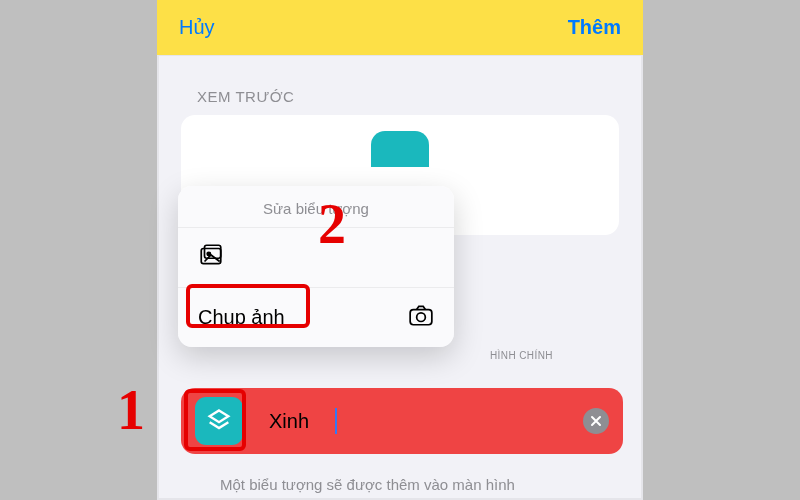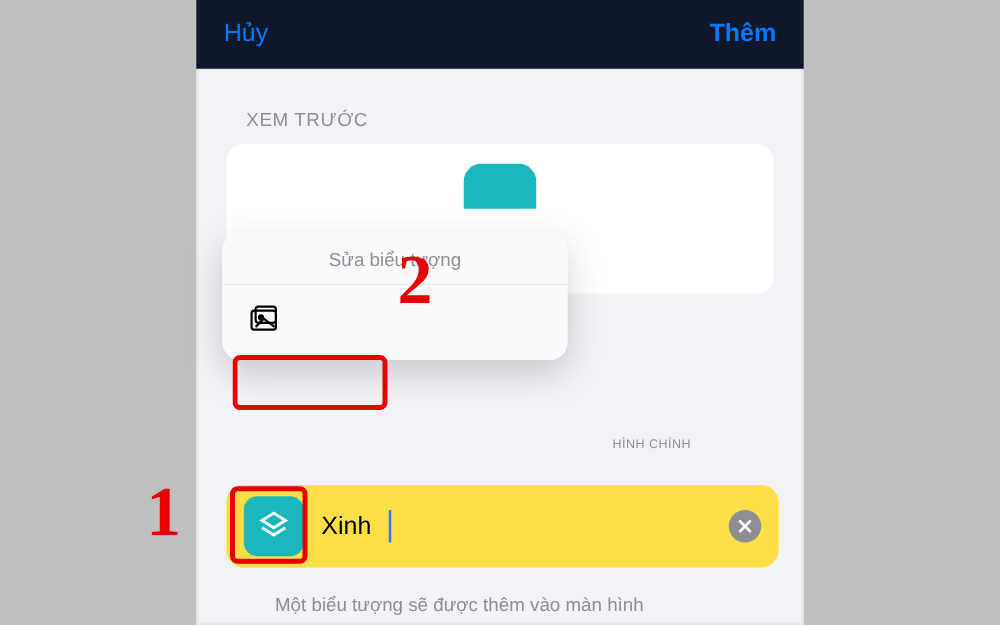--- a/index.html
+++ b/index.html
@@ -6,21 +6,21 @@
   body { background: #bfbfbf; width: 800px; height: 500px; overflow: hidden; position: relative; }
   .phone {
     position: absolute;
     left: 157px; top: 0;
     width: 486px; height: 500px;
     background: #f2f2f7;
     box-shadow: 0 0 0 2px #e5e5ea inset;
   }
   .navbar {
     height: 56px;
-    background: #0f172a;
+    background: #fde047;
     display: flex; align-items: center; justify-content: space-between;
     padding: 0 22px;
     border-bottom: 1px solid #e5e5ea;
   }
   .navbar span { font-size: 20px; color: #007aff; }
   .navbar .right { font-weight: 700; }
   .section-label {
     font-size: 15px; color: #8e8e93; letter-spacing: 0.5px;
     padding: 32px 0 10px 40px;
   }
@@ -67,25 +67,25 @@
   
   .main-label {
     position: absolute;
     left: 490px; top: 350px;
     font-size: 10px; color: #8e8e93; letter-spacing: 0.4px;
   }
   .name-row {
     position: absolute;
     left: 181px; top: 388px;
     width: 442px; height: 66px;
-    background: #fde047;
+    background: #ef4444;
     border-radius: 14px;
     display: flex; align-items: center;
     padding: 0 14px;
-    gap: 14px;
+    gap: 26px;
   }
   .app-icon {
     width: 48px; height: 48px;
     background: #1ab8bd;
     border-radius: 11px;
     display: flex; align-items: center; justify-content: center;
     position: relative;
   }
   .app-icon svg { width: 28px; height: 28px; stroke: #fff; fill: none; stroke-width: 2; }
   .caret {
@@ -142,20 +142,30 @@
     <span>
       <svg viewBox="0 0 24 24">
           <rect x="3" y="6" width="18" height="14" rx="2"></rect>
           <rect x="6" y="3" width="15" height="12" rx="2"></rect>
           <circle cx="10" cy="11" r="1.5" fill="#000"></circle>
           <path d="M6 18 L12 12 L20 18"></path>
         </svg>
     </span>
   </div>
 
+  <div class="menu-item">
+    <span>Chụp ảnh</span>
+    <span>
+      <svg viewBox="0 0 24 24">
+          <rect x="2" y="7" width="20" height="14" rx="3"></rect>
+          <path d="M8 7 L10 4 L14 4 L16 7"></path>
+          <circle cx="12" cy="14" r="4"></circle>
+        </svg>
+    </span>
+  </div>
 </div>
 
 <div class="main-label">HÌNH CHÍNH</div>
 
 <div class="name-row">
   <div class="app-icon">
     <svg viewBox="0 0 24 24">
       <path d="M12 3 L20 8 L12 13 L4 8 Z"></path>
       <path d="M4 13 L12 18 L20 13"></path>
     </svg>

